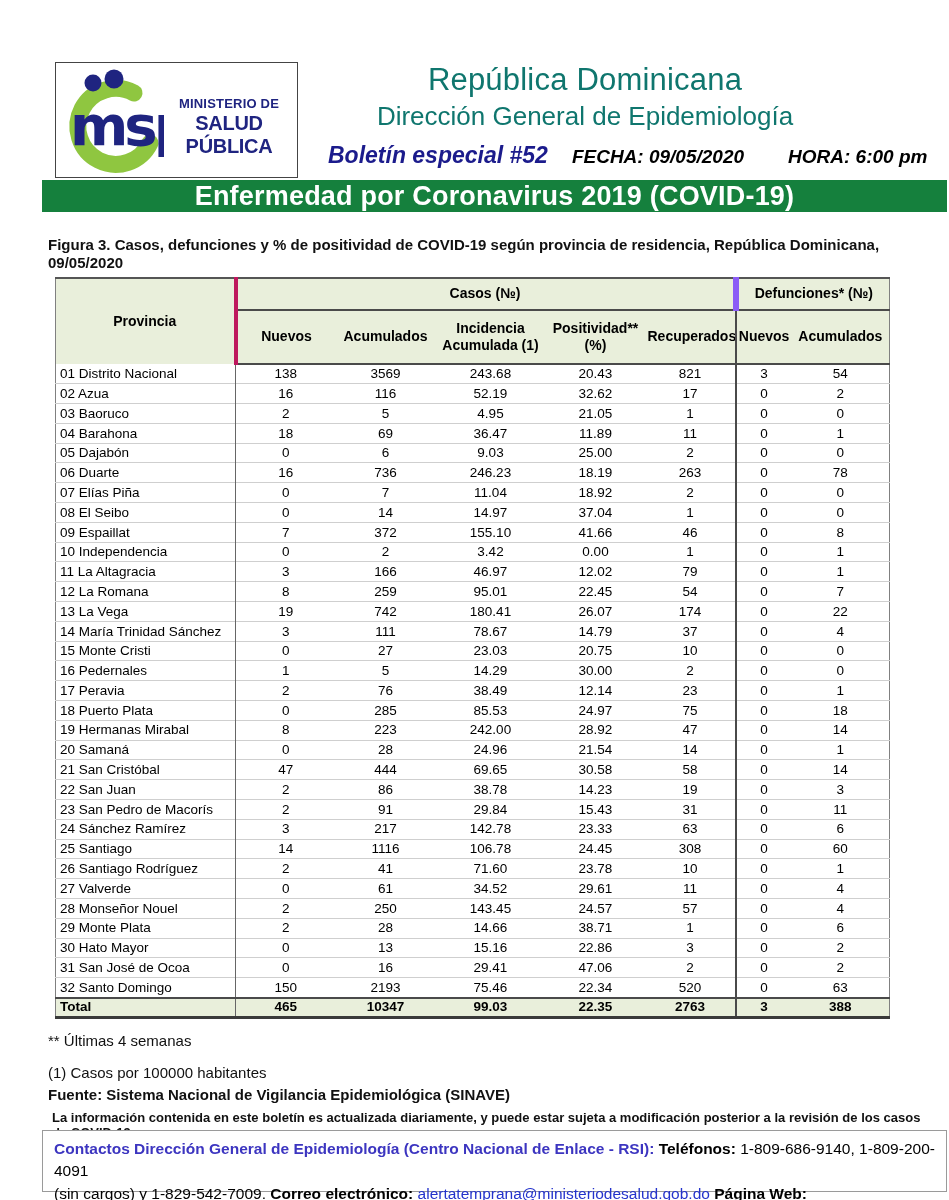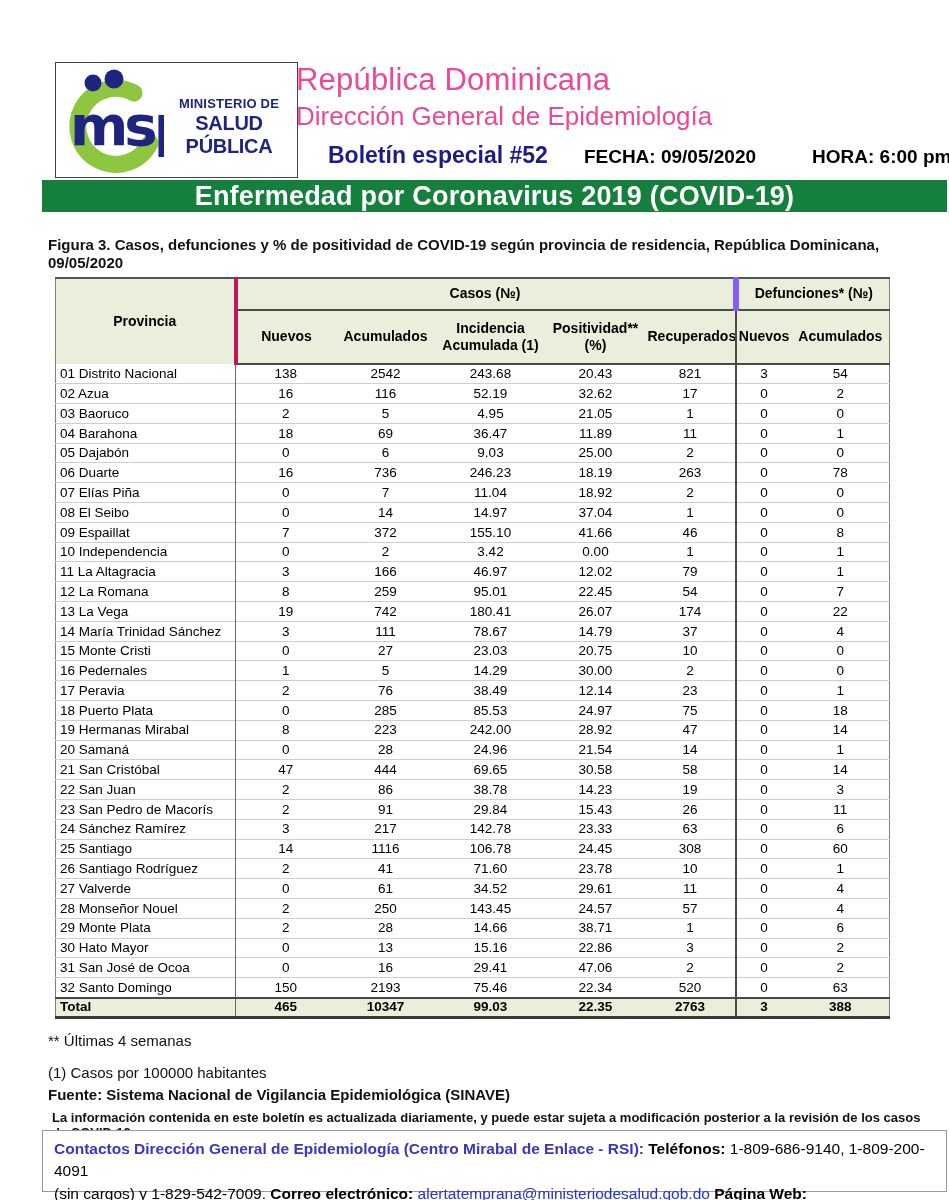--- a/index.html
+++ b/index.html
@@ -21,29 +21,29 @@
   }
   #logo-mark { position: absolute; left: 6px; top: 2px; width: 102px; height: 112px; }
   #ministry-text {
     position: absolute; left: 108px; top: 34px; width: 130px;
     text-align: center; color: #1f2480; line-height: 1.15;
   }
   #ministry-text .m1 { font-size: 13px; font-weight: bold; letter-spacing: 0.2px; }
   #ministry-text .m2 { font-size: 20px; font-weight: bold; letter-spacing: -0.3px; }
 
   #title-block {
-    position: absolute; left: 296px; top: 62px; width: 600px;
-    color: #ec4899;
+    position: absolute; left: 285px; top: 62px; width: 600px;
+    text-align: center; color: #0f766e;
   }
   #title-line1 { font-size: 31px; letter-spacing: 0.2px; }
   #title-line2 { font-size: 26px; margin-top: 3px; }
 
   #bulletin-row {
     position: absolute; left: 328px; top: 142px; width: 580px;
-    display: flex; align-items: baseline; gap: 36px; white-space: nowrap;
+    display: flex; align-items: baseline; gap: 24px; white-space: nowrap; font-style: italic;
   }
   #bulletin-title { color: #1b1b8c; font-weight: bold; font-size: 23px; }
   .fecha-hora { color: #000; font-weight: bold; font-size: 19px; }
   #hora-text { margin-left: 20px; }
 
   
   #banner {
     position: absolute; left: 42px; top: 180px; width: 905px; height: 32px;
     background: #15803d;
     display: flex; align-items: center; justify-content: center;
@@ -176,21 +176,21 @@
         <th class="sub-head">Positividad** (%)</th>
         <th class="sub-head">Recuperados</th>
         <th class="sub-head def-split">Nuevos</th>
         <th class="sub-head">Acumulados</th>
       </tr>
     </thead>
     <tbody>
         <tr>
           <td>01 Distrito Nacional</td>
           <td>138</td>
-          <td>2542</td>
+          <td>3569</td>
           <td>243.68</td>
           <td>20.43</td>
           <td>821</td>
           <td>3</td>
           <td>54</td>
         </tr>
         <tr>
           <td>02 Azua</td>
           <td>16</td>
           <td>116</td>
@@ -399,21 +399,21 @@
           <td>19</td>
           <td>0</td>
           <td>3</td>
         </tr>
         <tr>
           <td>23 San Pedro de Macorís</td>
           <td>2</td>
           <td>91</td>
           <td>29.84</td>
           <td>15.43</td>
-          <td>26</td>
+          <td>31</td>
           <td>0</td>
           <td>11</td>
         </tr>
         <tr>
           <td>24 Sánchez Ramírez</td>
           <td>3</td>
           <td>217</td>
           <td>142.78</td>
           <td>23.33</td>
           <td>63</td>
@@ -513,21 +513,21 @@
       </tbody>
   </table>
 
   <div class="footnote" id="footnote-2">** Últimas 4 semanas</div>
   <div class="footnote" id="footnote-3">(1) Casos por 100000 habitantes</div>
   <div class="footnote" id="source-line">Fuente: Sistema Nacional de Vigilancia Epidemiológica (SINAVE)</div>
   <div id="disclaimer">La información contenida en este boletín es actualizada diariamente, y puede estar sujeta a modificación posterior a la revisión de los casos de COVID-19.</div>
 
   <div id="contact-box">
     <div>
-      <span class="contact-heading">Contactos Dirección General de Epidemiología (Centro Mirabal de Enlace - RSI):</span>
+      <span class="contact-heading">Contactos Dirección General de Epidemiología (Centro Nacional de Enlace - RSI):</span>
       <span class="bold-label">Teléfonos:</span>
       <span>1-809-686-9140, 1-809-200-4091</span>
     </div>
     <div>
       <span>(sin cargos) y 1-829-542-7009.</span>
       <span class="bold-label">Correo electrónico:</span>
       <span class="contact-link">alertatemprana@ministeriodesalud.gob.do</span>
       <span class="bold-label">Página Web:</span>
       
       

